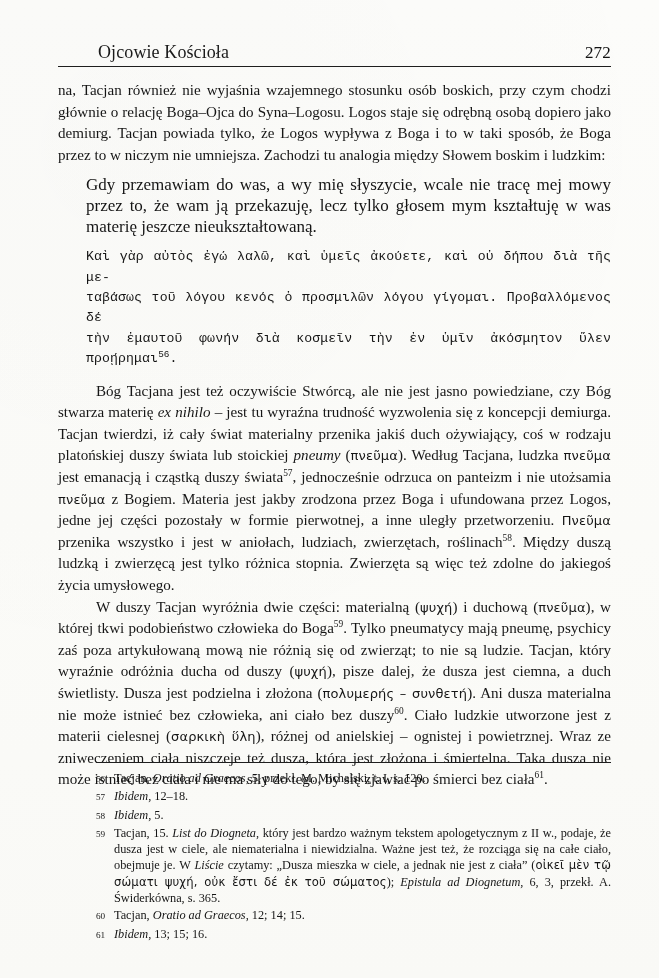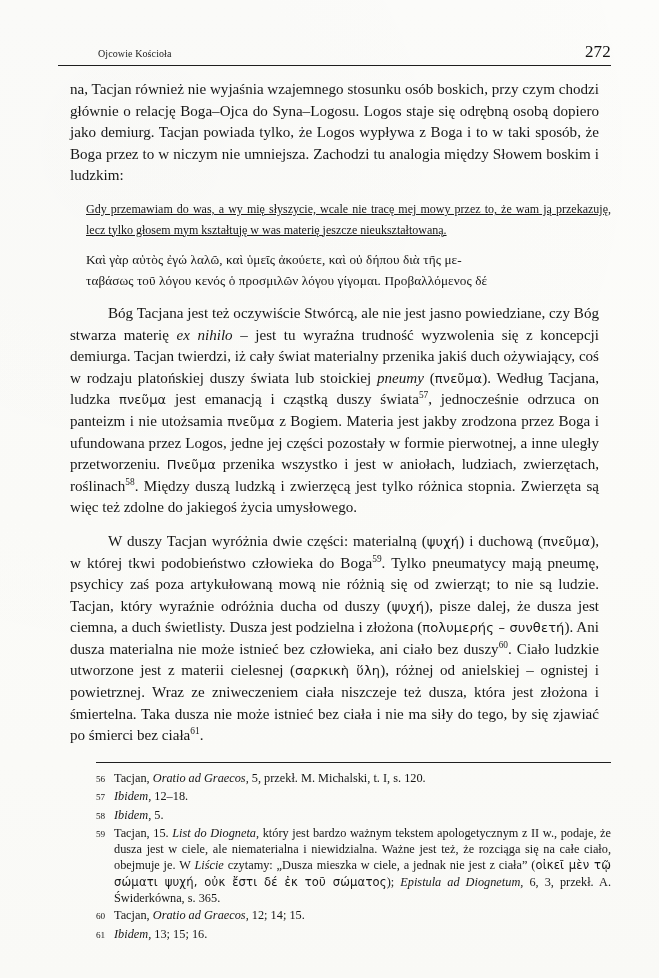--- a/index.html
+++ b/index.html
@@ -32,76 +32,75 @@
   }
 
   
   .runhead {
     display: flex;
     align-items: baseline;
     justify-content: space-between;
     padding: 0 0 3px 0;
   }
   .runhead-title {
-    font-size: 10px;
+    font-size: 18px;
     letter-spacing: 0.1px;
     margin-left: 40px;
     color: #1a1a1a;
   }
   .runhead-folio {
     font-size: 17px;
     color: #121212;
     letter-spacing: 0.2px;
     text-align: right;
   }
   .rule-head {
     border-top: 1.6px solid #1e1e1e;
     width: 553px;
     margin: 0 0 13px 0;
   }
 
   
   .body-block { }
   p.para {
-    margin: 12px;
+    margin: 0;
     font-size: 15.1px;
     line-height: 21.6px;
     text-align: justify;
     text-justify: inter-word;
     hyphens: manual;
     color: #161616;
   }
   p.indent { text-indent: 38px; }
   p.noindent { text-indent: 0; }
 
   .quote {
     margin: 9px 0 9px 0;
     padding-left: 28px;
-    font-size: 12px;
+    font-size: 17px;
     line-height: 20.6px;
     text-align: justify;
-    text-decoration: underline;
   }
   .quote p { margin: 0; text-indent: 0; }
 
   .greek {
     font-family: "DejaVu Sans", sans-serif;
     font-size: 13px;
     letter-spacing: 0.15px;
   }
   .greek-block {
     margin: 10px 0 11px 0;
     padding-left: 28px;
     line-height: 20.4px;
     text-align: justify;
   }
   .greek-block p {
     margin: 0;
     text-indent: 0;
-    font-family: Liberation Serif, serif;
+    font-family: Liberation Mono, monospace;
     font-size: 13.2px;
     letter-spacing: 0.1px;
   }
   i, .ital { }
 
   sup.fn {
     font-size: 9.4px;
     vertical-align: super;
     line-height: 0;
   }
@@ -156,20 +155,21 @@
 
       <p class="para noindent">na, Tacjan również nie wyjaśnia wzajemnego stosunku osób boskich, przy czym chodzi głównie o relację Boga–Ojca do Syna–Logosu. Logos staje się odrębną osobą dopiero jako demiurg. Tacjan powiada tylko, że Logos wypływa z Boga i to w taki sposób, że Boga przez to w niczym nie umniejsza. Zachodzi tu analogia między Słowem boskim i ludzkim:</p>
 
       <div class="quote">
         <p>Gdy przemawiam do was, a wy mię słyszycie, wcale nie tracę mej mowy przez to, że wam ją przekazuję, lecz tylko głosem mym kształtuję w was materię jeszcze nieukształtowaną.</p>
       </div>
 
       <div class="greek-block">
         <p>Καὶ γὰρ αὐτὸς ἐγώ λαλῶ, καὶ ὑμεῖς ἀκούετε, καὶ οὐ δήπου διὰ τῆς με-</p>
         <p>ταβάσως τοῦ λόγου κενός ὁ προσμιλῶν λόγου γίγομαι. Προβαλλόμενος δέ</p>
+        <p><span>τὴν ἐμαυτοῦ φωνήν διὰ κοσμεῖν τὴν ἐν ὑμῖν ἀκόσμητον ὕλεν προῄρημαι</span><sup class="fn">56</sup><span>.</span></p>
       </div>
 
       <p class="para indent"><span>Bóg Tacjana jest też oczywiście Stwórcą, ale nie jest jasno powiedziane, czy Bóg stwarza materię </span><i class="ital">ex nihilo</i><span> – jest tu wyraźna trudność wyzwolenia się z koncepcji demiurga. Tacjan twierdzi, iż cały świat materialny przenika jakiś duch ożywiający, coś w rodzaju platońskiej duszy świata lub stoickiej </span><i class="ital">pneumy</i><span> (</span><span class="greek">πνεῦμα</span><span>). Według Tacjana, ludzka </span><span class="greek">πνεῦμα</span><span> jest emanacją i cząstką duszy świata</span><sup class="fn">57</sup><span>, jednocześnie odrzuca on panteizm i nie utożsamia </span><span class="greek">πνεῦμα</span><span> z Bogiem. Materia jest jakby zrodzona przez Boga i ufundowana przez Logos, jedne jej części pozostały w formie pierwotnej, a inne uległy przetworzeniu. </span><span class="greek">Πνεῦμα</span><span> przenika wszystko i jest w aniołach, ludziach, zwierzętach, roślinach</span><sup class="fn">58</sup><span>. Między duszą ludzką i zwierzęcą jest tylko różnica stopnia. Zwierzęta są więc też zdolne do jakiegoś życia umysłowego.</span></p>
 
       <p class="para indent"><span>W duszy Tacjan wyróżnia dwie części: materialną (</span><span class="greek">ψυχή</span><span>) i duchową (</span><span class="greek">πνεῦμα</span><span>), w której tkwi podobieństwo człowieka do Boga</span><sup class="fn">59</sup><span>. Tylko pneumatycy mają pneumę, psychicy zaś poza artykułowaną mową nie różnią się od zwierząt; to nie są ludzie. Tacjan, który wyraźnie odróżnia ducha od duszy (</span><span class="greek">ψυχή</span><span>), pisze dalej, że dusza jest ciemna, a duch świetlisty. Dusza jest podzielna i złożona (</span><span class="greek">πολυμερής – συνθετή</span><span>). Ani dusza materialna nie może istnieć bez człowieka, ani ciało bez duszy</span><sup class="fn">60</sup><span>. Ciało ludzkie utworzone jest z materii cielesnej (</span><span class="greek">σαρκικὴ ὕλη</span><span>), różnej od anielskiej – ognistej i powietrznej. Wraz ze zniweczeniem ciała niszczeje też dusza, która jest złożona i śmiertelna. Taka dusza nie może istnieć bez ciała i nie ma siły do tego, by się zjawiać po śmierci bez ciała</span><sup class="fn">61</sup><span>.</span></p>
 
     </div>
   </div>
 
   <div class="footnotes">

